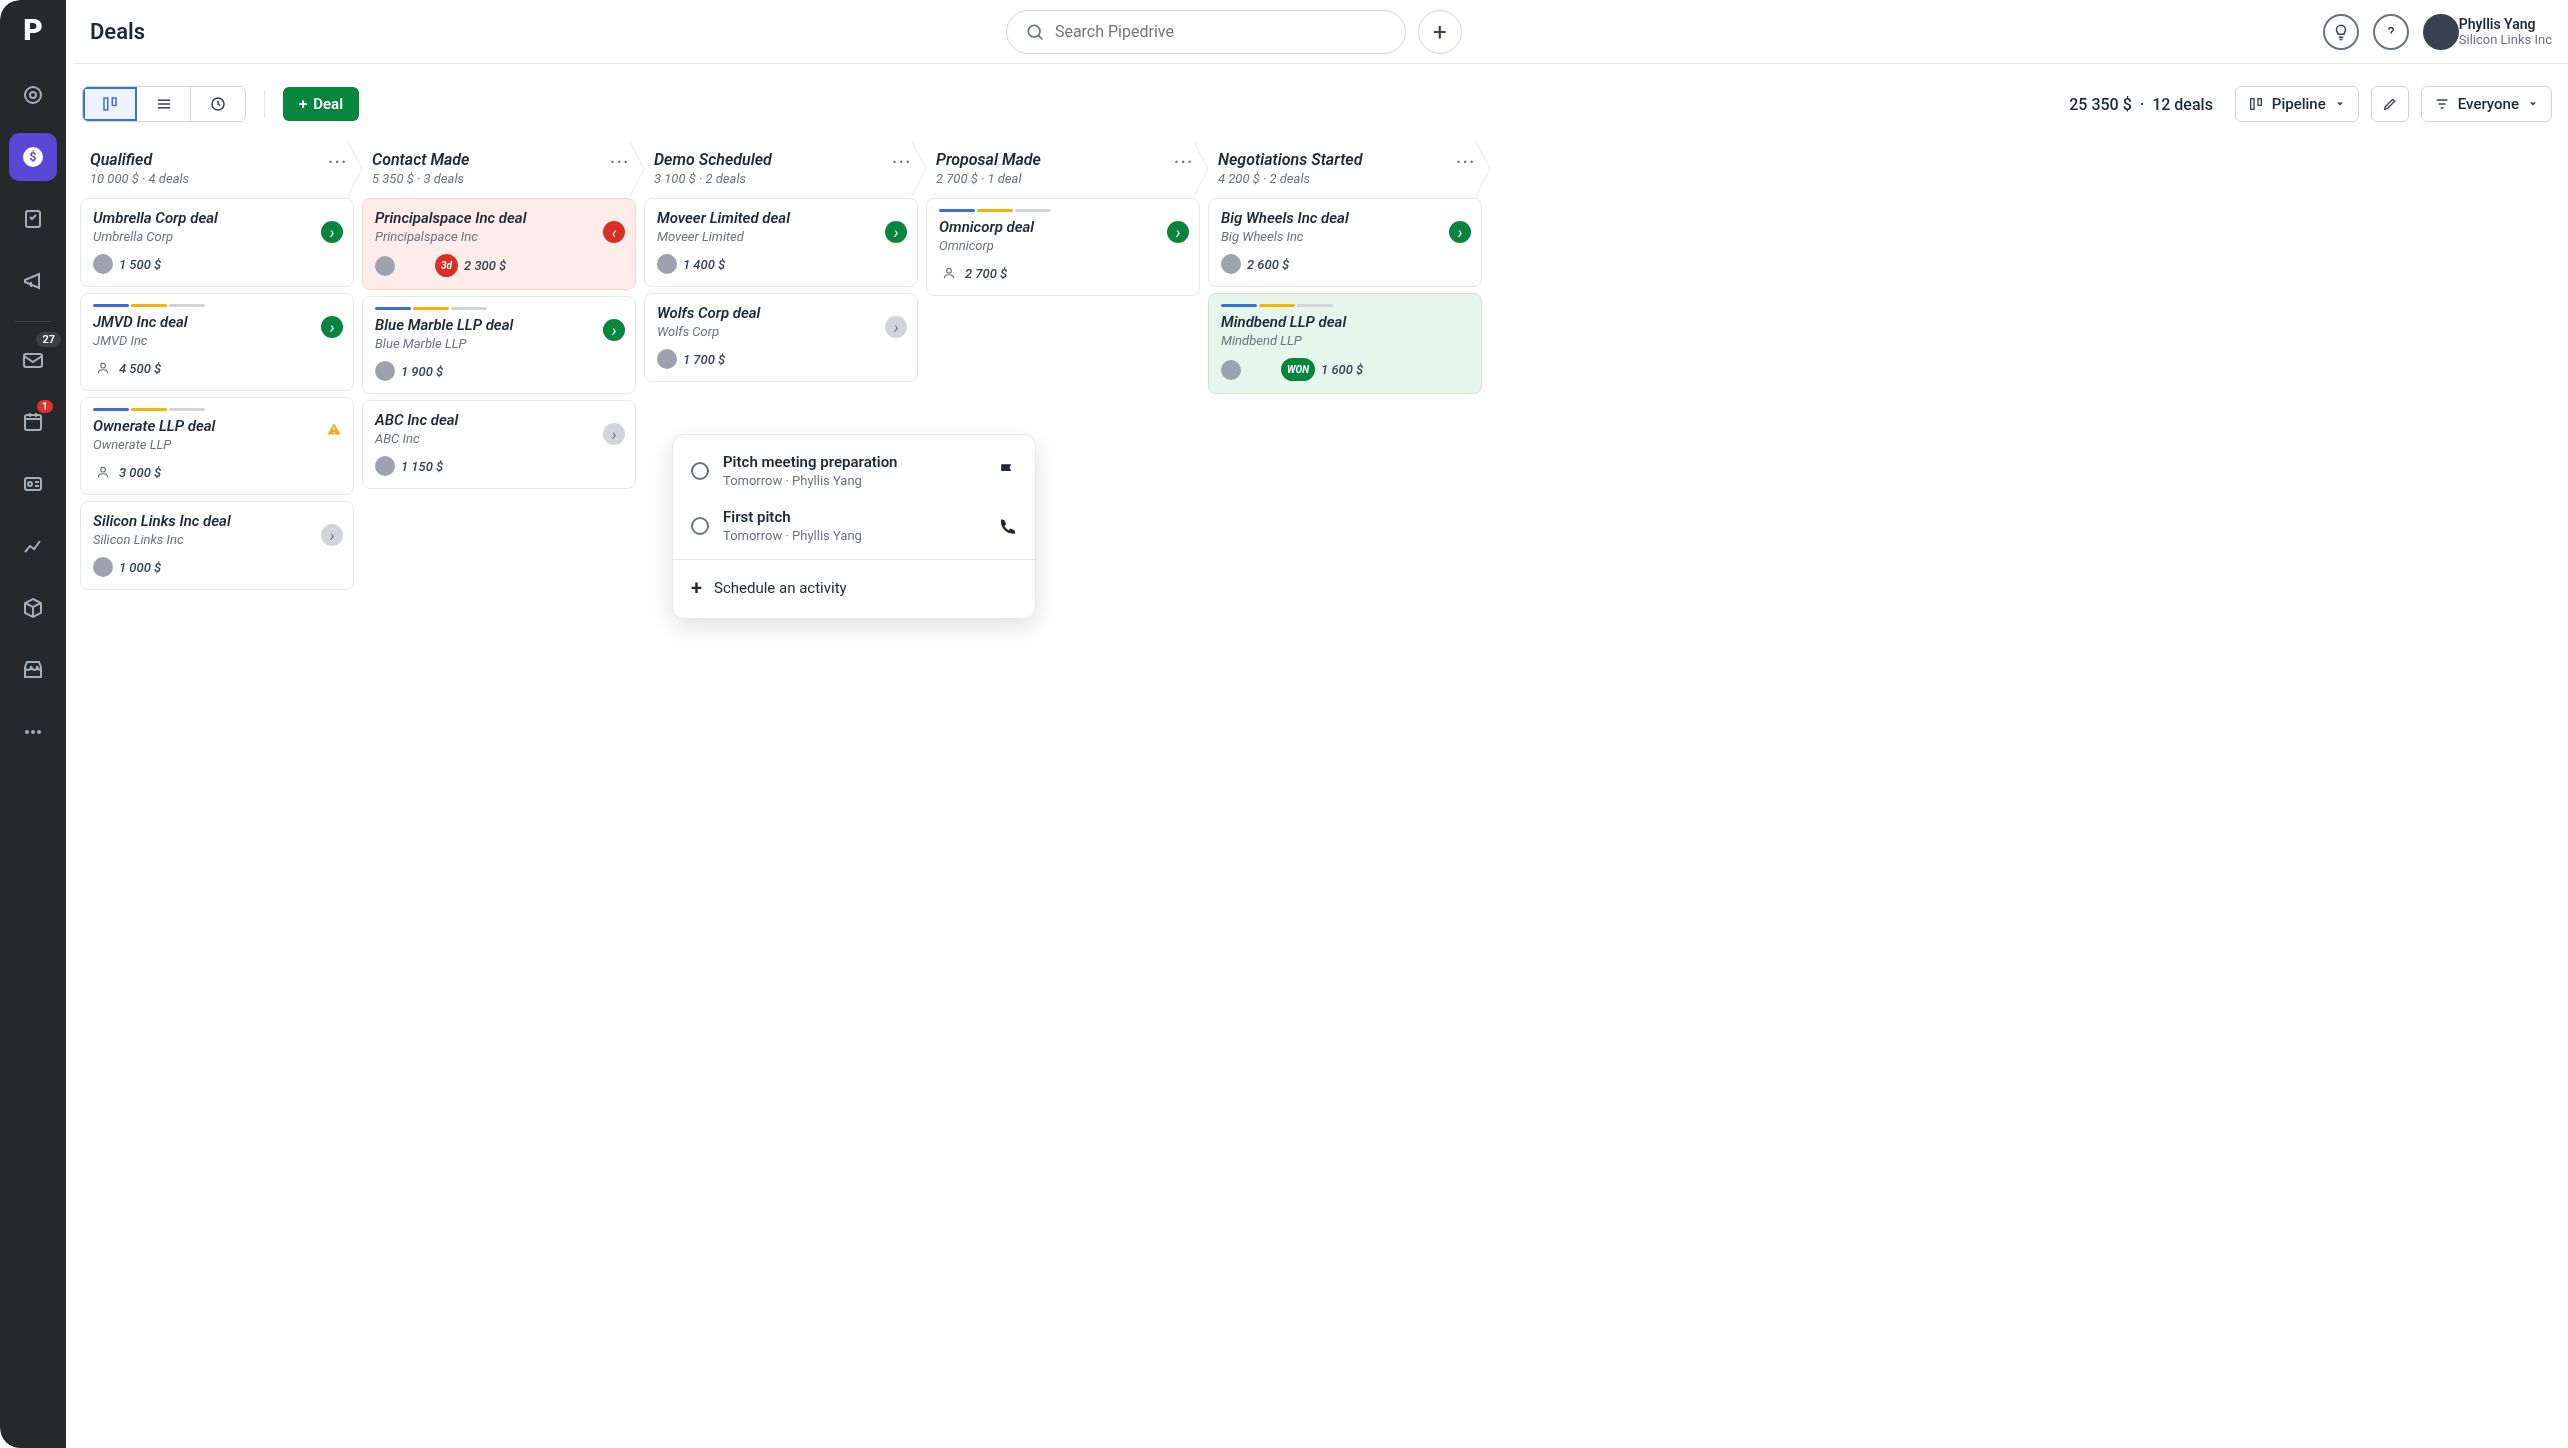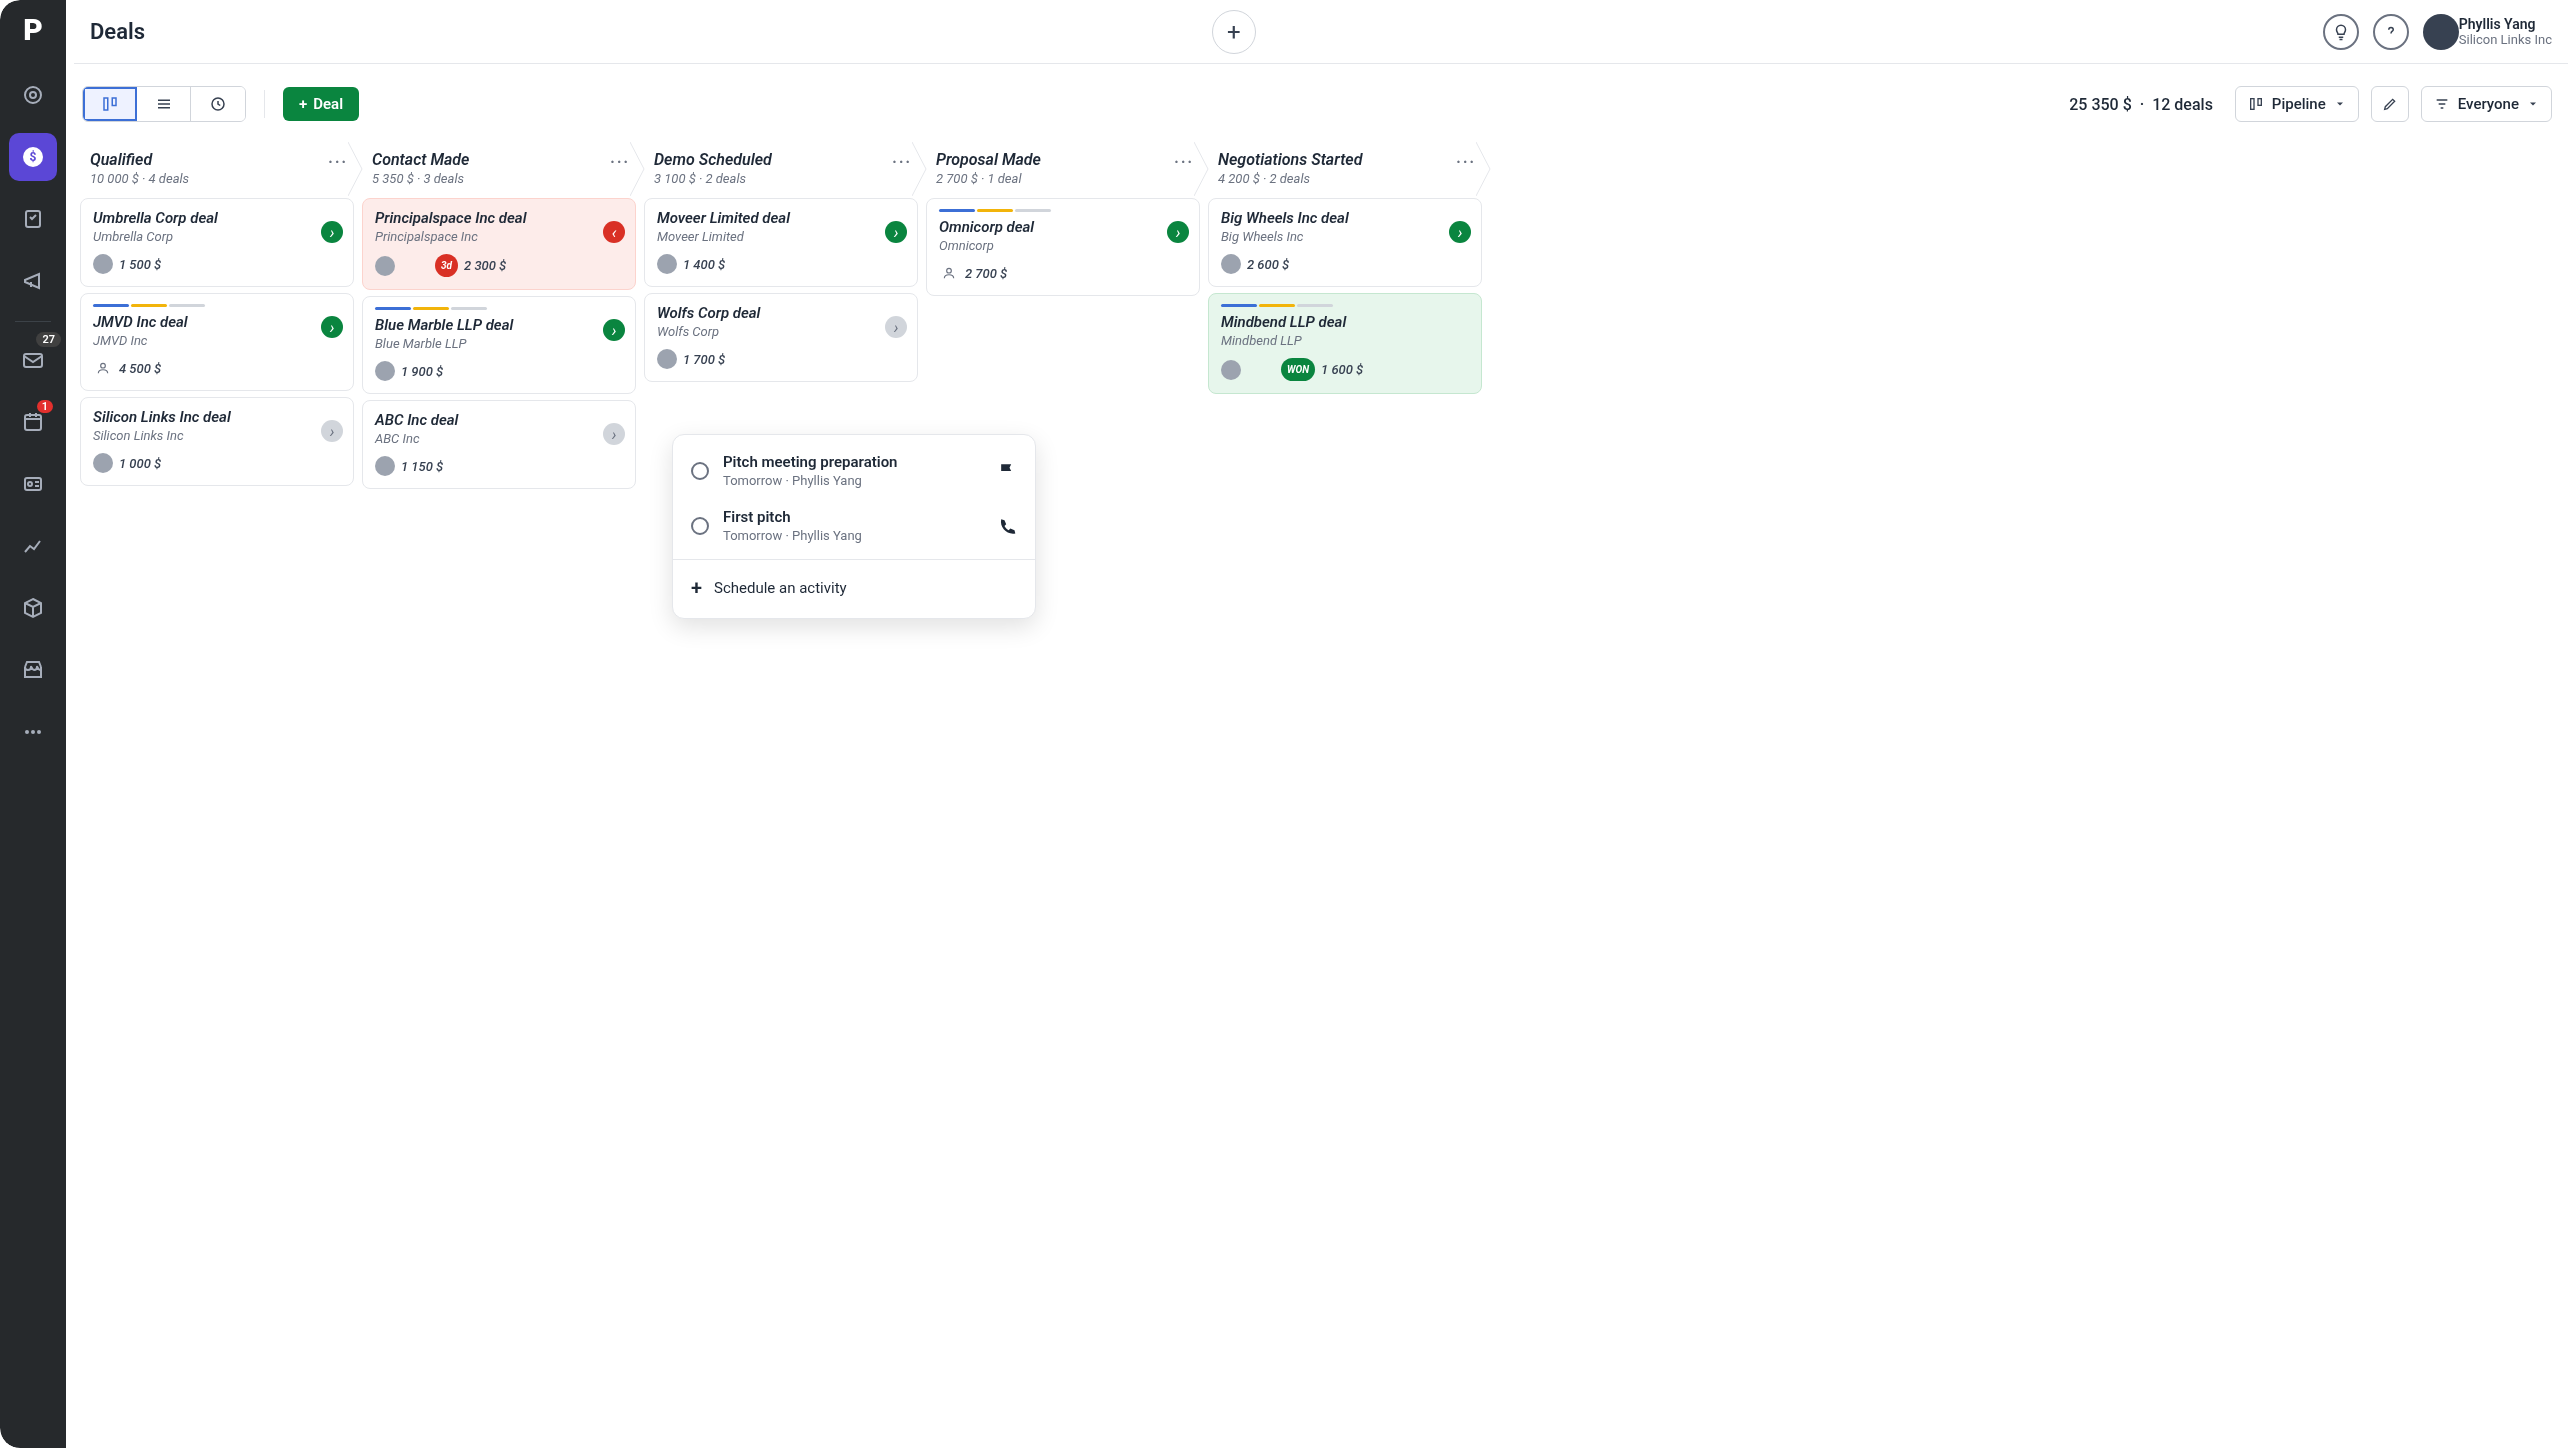--- a/index.html
+++ b/index.html
@@ -147,20 +147,27 @@
         <circle cx="18" cy="12" r="2"></circle>
       </svg>
     </div>
 </div>
 
 <div class="main">
 
   <div class="header">
     <div class="page-title">Deals</div>
     <div class="header-center">
+      <div class="search">
+        <svg width="20" height="20" viewBox="0 0 24 24" fill="none" stroke="#6b7280" stroke-width="2">
+            <circle cx="11" cy="11" r="7"></circle>
+            <path d="M21 21l-5-5"></path>
+          </svg>
+        <input placeholder="Search Pipedrive" style="">
+      </div>
       <button class="add-global">+</button>
     </div>
     <div class="header-right">
       <button class="icon-btn">
           <svg width="18" height="18" viewBox="0 0 24 24" fill="none" stroke="#374151" stroke-width="2">
             <path d="M12 3a6 6 0 016 6c0 3-2 4-2 6H8c0-2-2-3-2-6a6 6 0 016-6zM9 19h6M10 22h4"></path>
           </svg>
         </button>
       <button class="icon-btn">
           <svg width="18" height="18" viewBox="0 0 24 24" fill="none" stroke="#374151" stroke-width="2">
@@ -266,20 +273,41 @@
         <div class="mini-person">
               <svg width="14" height="14" viewBox="0 0 24 24" fill="none" stroke="#6b7280" stroke-width="2">
                 <circle cx="12" cy="8" r="4"></circle>
                 <path d="M4 21c0-4 4-6 8-6s8 2 8 6"></path>
               </svg>
             </div>
         <span class="card-val">4 500 $</span>
       </div>
     </div>
         <div class="card">
+      <div class="stripes">
+            <div class="stripe s1"></div>
+            <div class="stripe s2"></div>
+            <div class="stripe s3"></div>
+          </div>
+      <div class="card-title">Ownerate LLP deal</div>
+      <div class="card-org">Ownerate LLP</div>
+      <div class="warn"><svg width="18" height="18" viewBox="0 0 24 24" fill="#f5a623">
+              <path d="M12 3L2 20h20L12 3zm0 6v5m0 2v2" stroke="#fff" stroke-width="1.5"></path>
+            </svg></div>
+      <div class="card-foot">
+        <div class="mini-person">
+              <svg width="14" height="14" viewBox="0 0 24 24" fill="none" stroke="#6b7280" stroke-width="2">
+                <circle cx="12" cy="8" r="4"></circle>
+                <path d="M4 21c0-4 4-6 8-6s8 2 8 6"></path>
+              </svg>
+            </div>
+        <span class="card-val">3 000 $</span>
+      </div>
+    </div>
+        <div class="card">
 
       <div class="card-title">Silicon Links Inc deal</div>
       <div class="card-org">Silicon Links Inc</div>
       <div class="status-dot gray">›</div>
       <div class="card-foot">
         <div class="mini-avatar"></div>
         <span class="card-val">1 000 $</span>
       </div>
     </div>
       </div>

